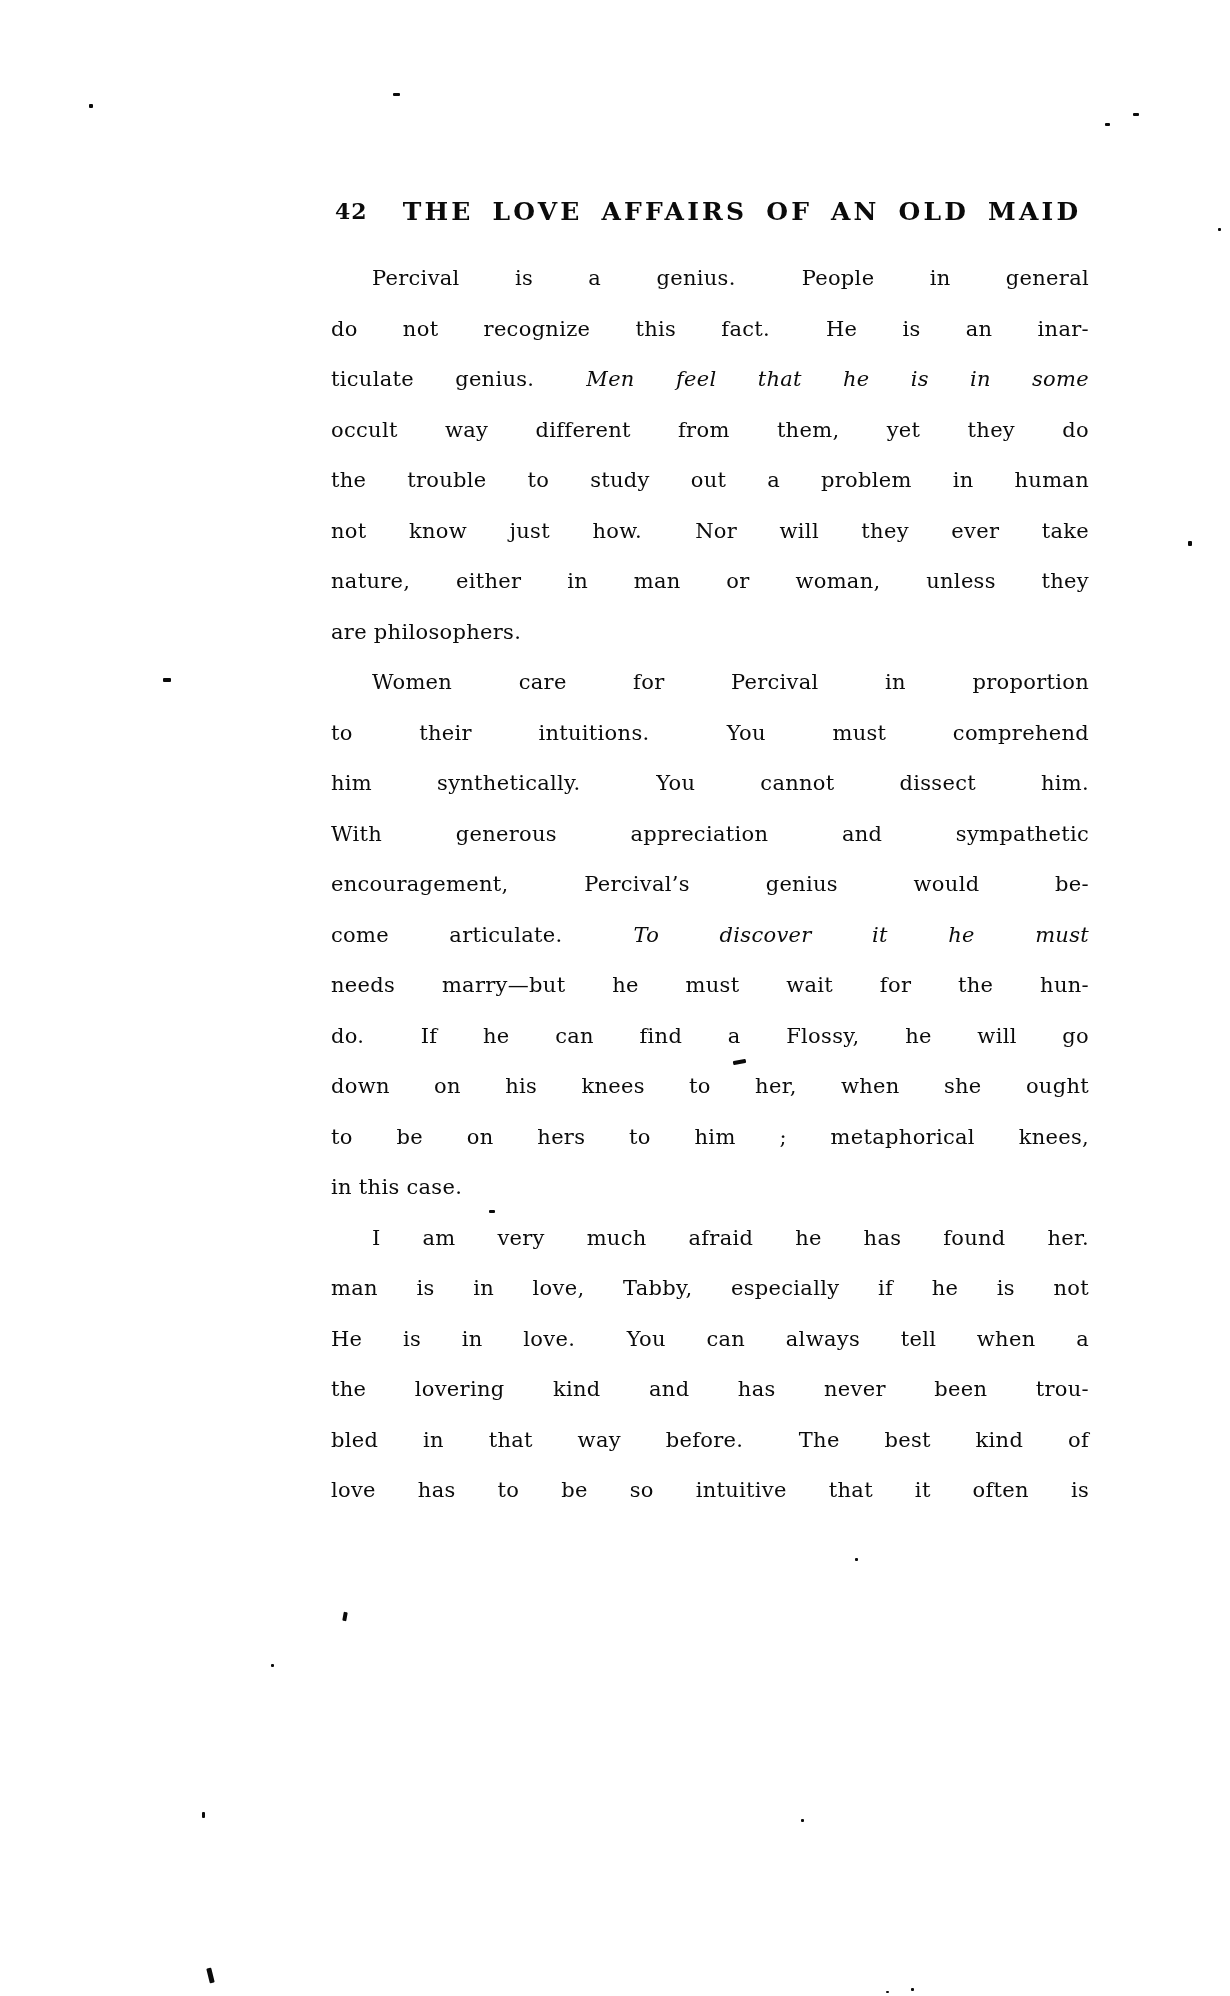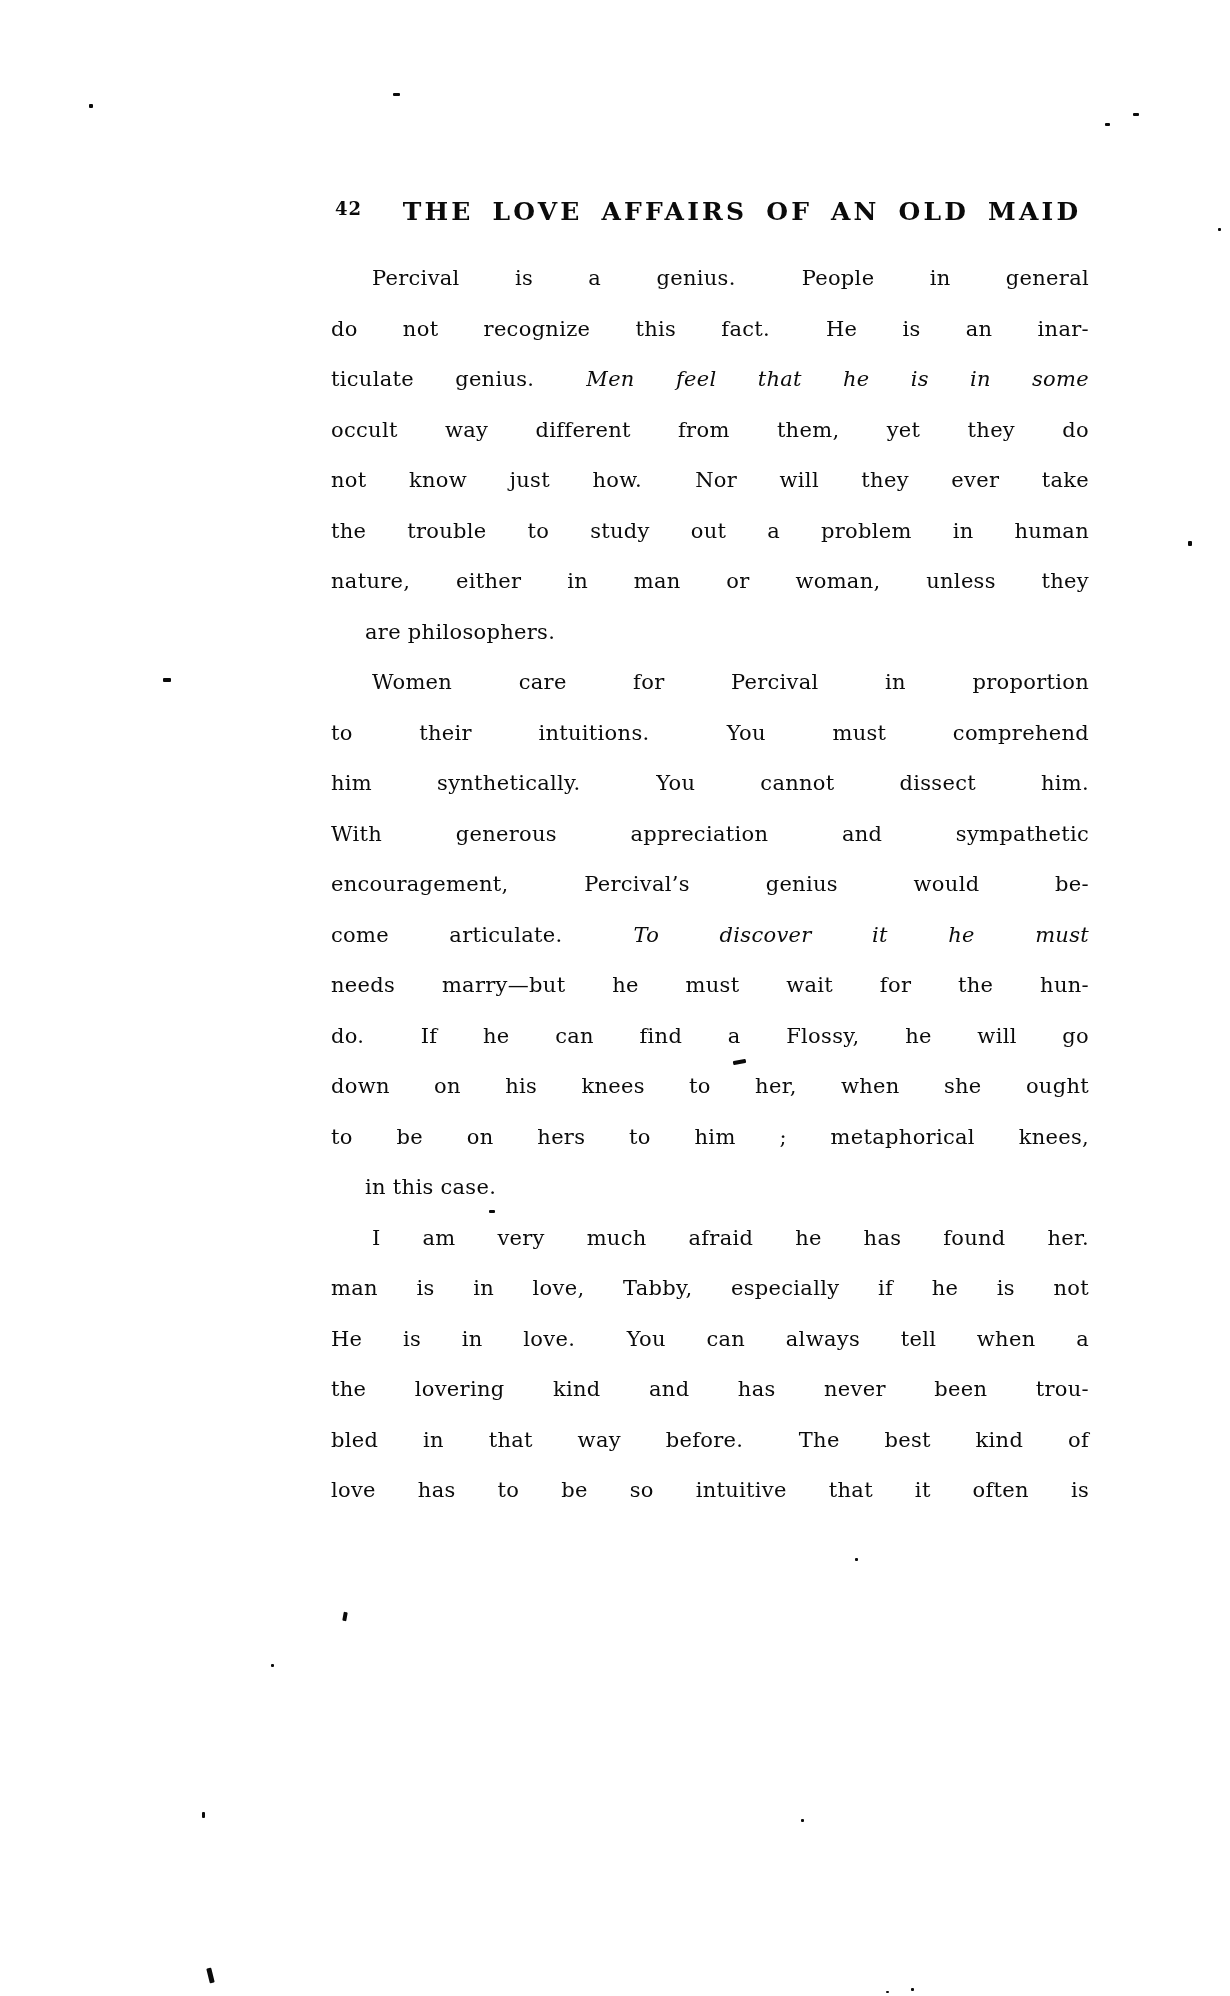--- a/index.html
+++ b/index.html
@@ -10,42 +10,42 @@
     overflow:hidden;
     color:#0b0b0b;
     font-family:"DejaVu Serif","Liberation Serif",serif;
   }
   .running-header{
     position:absolute;
     left:331px;top:197px;width:758px;height:30px;
   }
   .pageno{
     position:absolute;left:4px;top:1px;
-    font-size:18px;font-weight:bold;letter-spacing:1px;
+    font-size:22px;font-weight:bold;letter-spacing:1px;
   }
   .running-title{
     display:block;text-align:center;
     padding-left:64px;
     font-size:25px;font-weight:bold;
     letter-spacing:3.2px;word-spacing:7px;
     white-space:nowrap;
   }
   .text-block{
     position:absolute;
     left:331px;top:253px;width:758px;
     font-size:21px;
     letter-spacing:0.3px;
   }
   .line{
     line-height:50.5px;
     white-space:nowrap;
     text-align:justify;
     text-align-last:justify;
   }
-  .line.last{text-align-last:left;margin-left:34px;}
+  .line.last{text-align-last:left;}
   .line.indent{text-indent:41px;}
   .line .it{font-style:italic;margin-top:30px;}
   .mark{
     position:absolute;
     background:#0b0b0b;
     border-radius:1px;
   }
 </style>
 </head>
 <body>
@@ -54,22 +54,22 @@
   <div class="running-header">
     <span class="pageno">42</span>
     <span class="running-title">THE LOVE AFFAIRS OF AN OLD MAID</span>
   </div>
 
   <div class="text-block" id="text-block">
       <div class="line indent"><span>Percival is a genius.  People in general</span></div>
       <div class="line"><span>do not recognize this fact.  He is an inar-</span></div>
       <div class="line"><span>ticulate genius.  </span><span class="it">Men feel that he is in some</span></div>
       <div class="line"><span>occult way different from them, yet they do</span></div>
+      <div class="line"><span>the trouble to study out a problem in human</span></div>
       <div class="line"><span>not know just how.  Nor will they ever take</span></div>
-      <div class="line"><span>the trouble to study out a problem in human</span></div>
       <div class="line"><span>nature, either in man or woman, unless they</span></div>
       <div class="line last"><span>are philosophers.</span></div>
       <div class="line indent"><span>Women care for Percival in proportion</span></div>
       <div class="line"><span>to their intuitions.  You must comprehend</span></div>
       <div class="line"><span>him synthetically.  You cannot dissect him.</span></div>
       <div class="line"><span>With generous appreciation and sympathetic</span></div>
       <div class="line"><span>encouragement, Percival’s genius would be-</span></div>
       <div class="line"><span>come articulate.  </span><span class="it">To discover it he must</span></div>
       <div class="line"><span>needs marry—but he must wait for the hun-</span></div>
       <div class="line"><span>do.  If he can find a Flossy, he will go</span></div>

